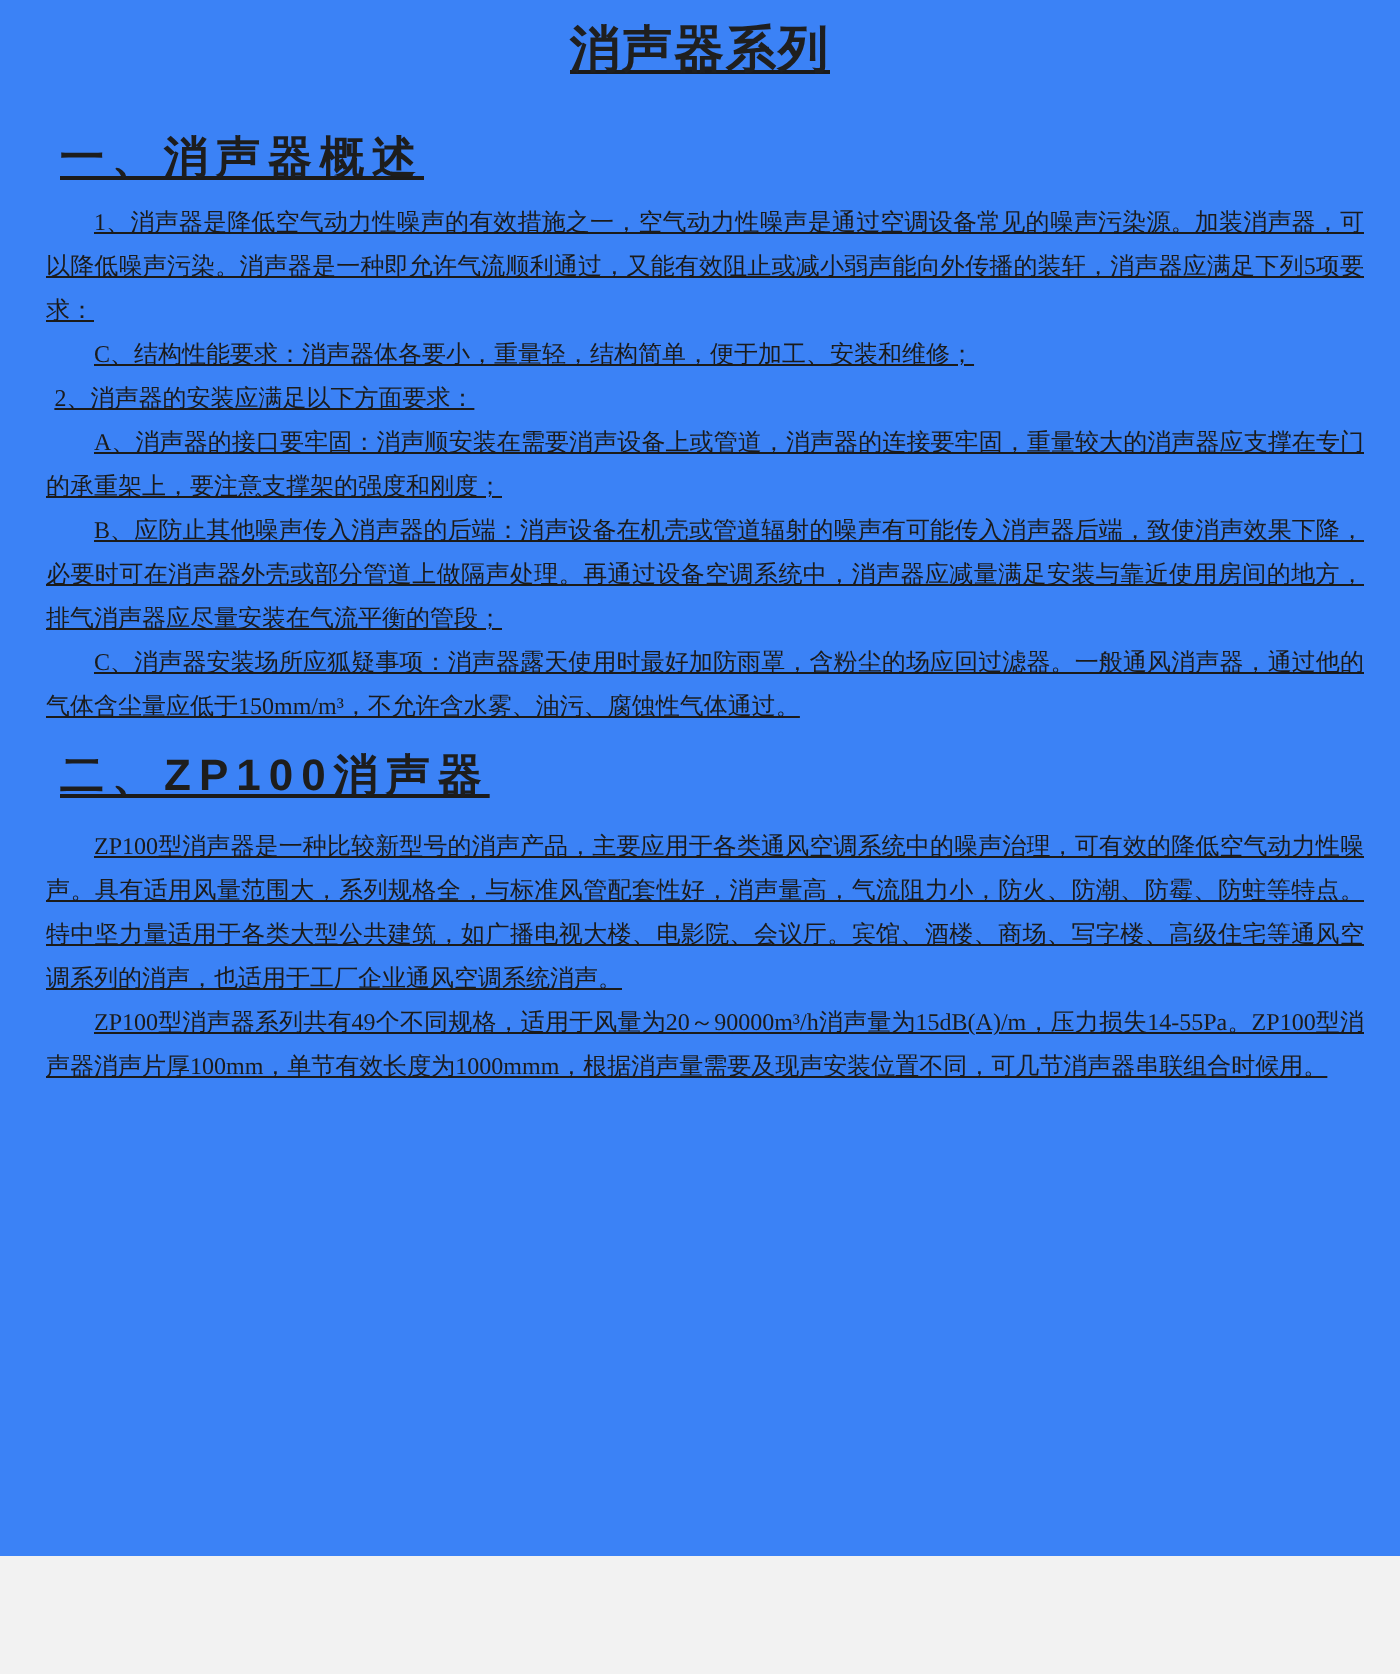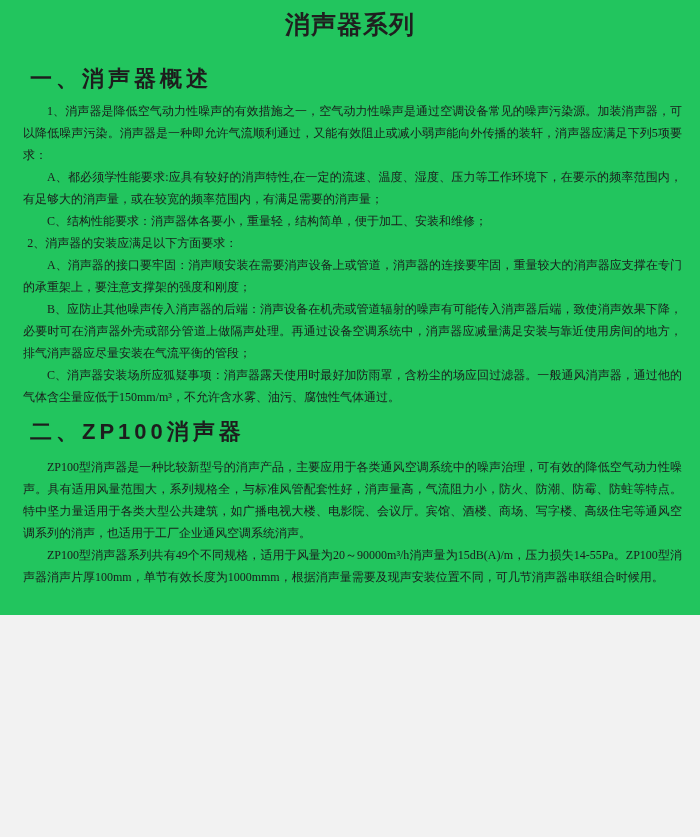--- a/index.html
+++ b/index.html
@@ -3,27 +3,28 @@
 <meta charset="utf-8">
 <style>
   html, body {
     margin: 0;
     padding: 0;
     background: #f2f2f2;
   }
   .page {
     position: relative;
     width: 700px;
-    height: 615px;
+    height: 778px;
     margin: 0 auto;
-    background: #22c55e;
+    background: #3b82f6;
     color: #1b1b1b;
     box-sizing: border-box;
     padding: 6px 0 0 0;
     overflow: hidden;
+    text-decoration: underline;
   }
   .doc-title {
     margin: 2px 0 0 0;
     text-align: center;
     font-family: "Liberation Sans", sans-serif;
     font-weight: bold;
     font-size: 25px;
     letter-spacing: 1px;
     color: #1f1f1f;
   }
@@ -64,21 +65,20 @@
 <body>
 
 <div class="page">
 
   <h1 class="doc-title">消声器系列</h1>
 
   <section>
     <h2 class="section-heading heading-1">一、消声器概述</h2>
     <div class="body-text">
       <p class="para">1、消声器是降低空气动力性噪声的有效措施之一，空气动力性噪声是通过空调设备常见的噪声污染源。加装消声器，可以降低噪声污染。消声器是一种即允许气流顺利通过，又能有效阻止或减小弱声能向外传播的装轩，消声器应满足下列5项要求：</p>
-      <p class="para">A、都必须学性能要求:应具有较好的消声特性,在一定的流速、温度、湿度、压力等工作环境下，在要示的频率范围内，有足够大的消声量，或在较宽的频率范围内，有满足需要的消声量；</p>
       <p class="para">C、结构性能要求：消声器体各要小，重量轻，结构简单，便于加工、安装和维修；</p>
       <p class="para flush">2、消声器的安装应满足以下方面要求：</p>
       <p class="para">A、消声器的接口要牢固：消声顺安装在需要消声设备上或管道，消声器的连接要牢固，重量较大的消声器应支撑在专门的承重架上，要注意支撑架的强度和刚度；</p>
       <p class="para">B、应防止其他噪声传入消声器的后端：消声设备在机壳或管道辐射的噪声有可能传入消声器后端，致使消声效果下降，必要时可在消声器外壳或部分管道上做隔声处理。再通过设备空调系统中，消声器应减量满足安装与靠近使用房间的地方，排气消声器应尽量安装在气流平衡的管段；</p>
       <p class="para">C、消声器安装场所应狐疑事项：消声器露天使用时最好加防雨罩，含粉尘的场应回过滤器。一般通风消声器，通过他的气体含尘量应低于150mm/m³，不允许含水雾、油污、腐蚀性气体通过。</p>
     </div>
   </section>
 
   <section>
     <h2 class="section-heading heading-2">二、ZP100消声器</h2>

